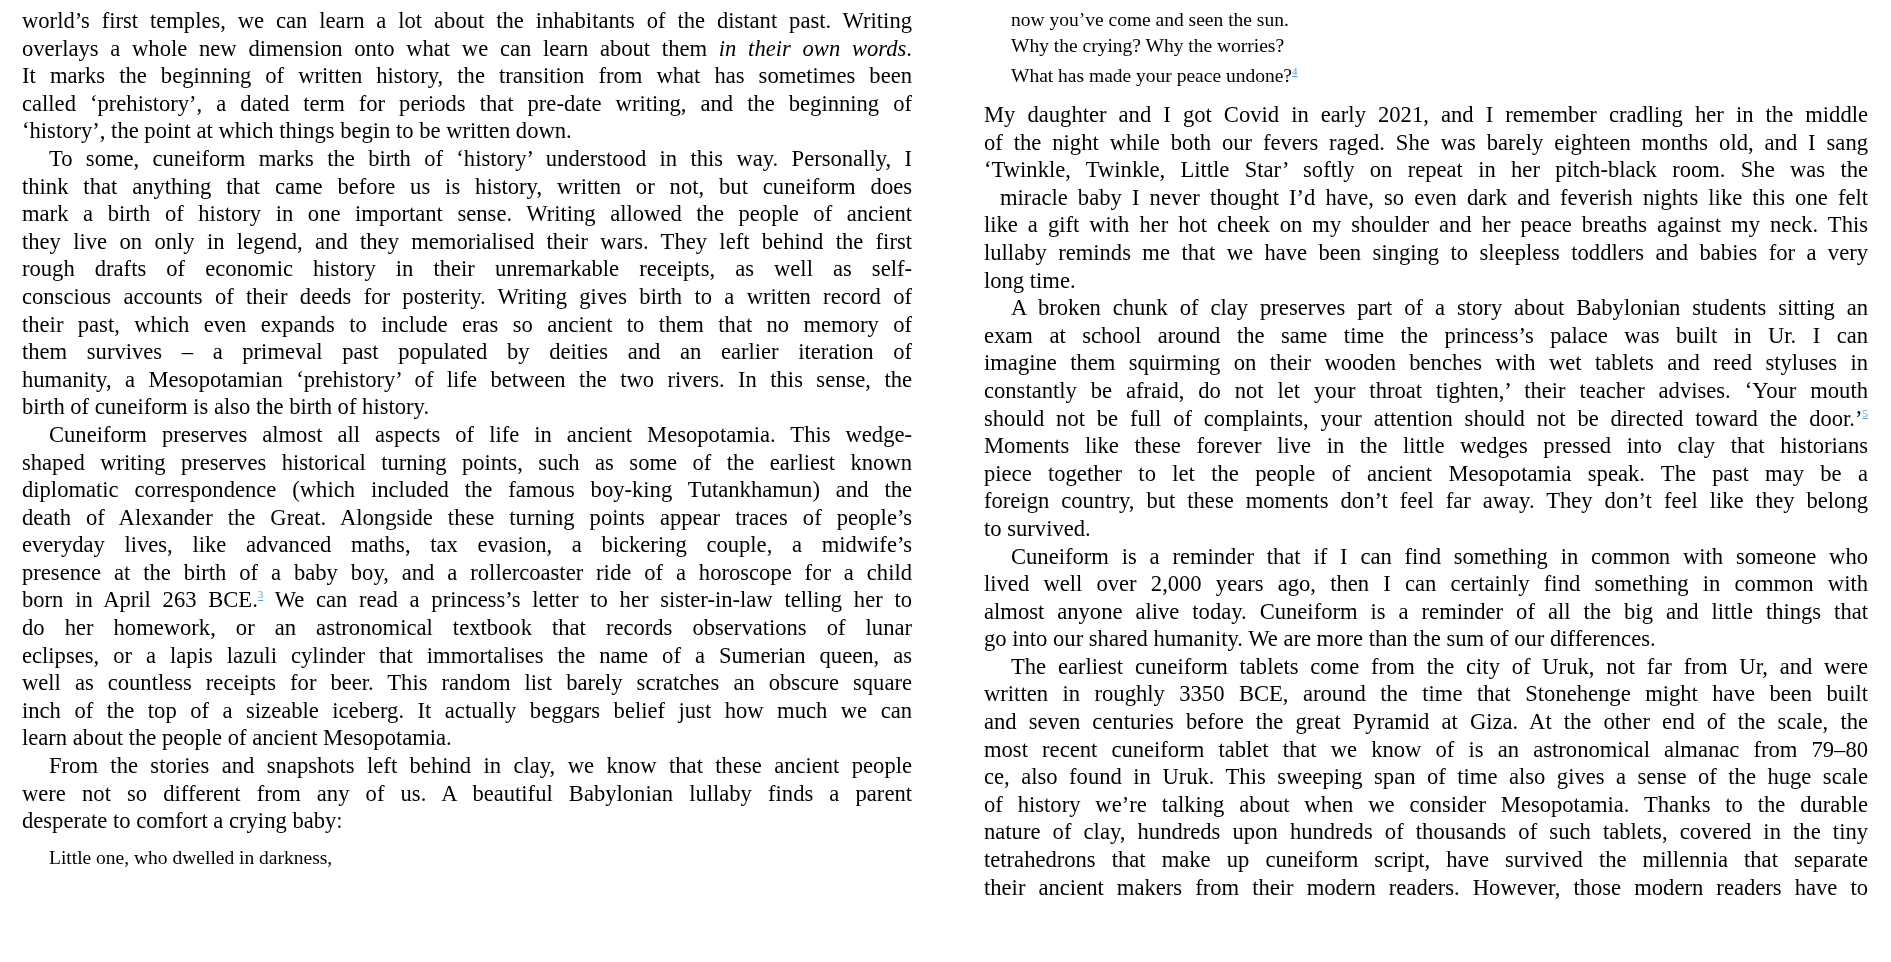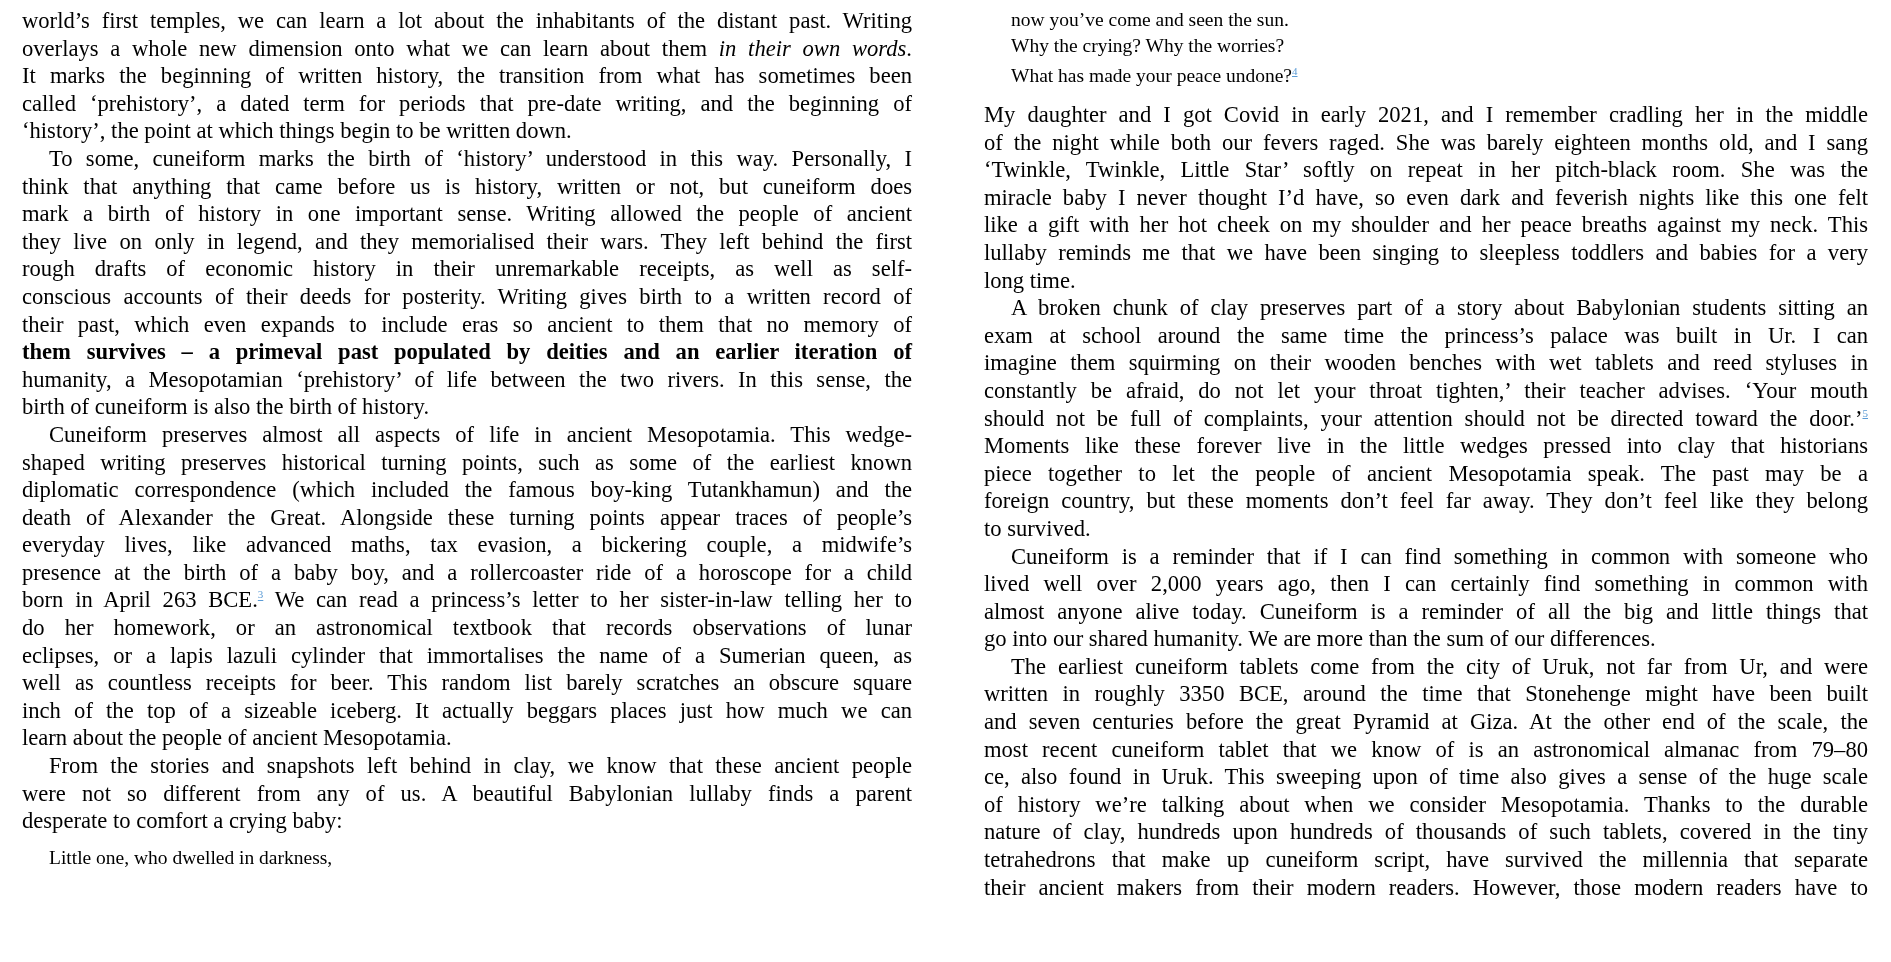--- a/index.html
+++ b/index.html
@@ -41,37 +41,37 @@
   </div>
 
   <div>
     <span class="line indent" style="text-align-last: justify; white-space: normal;">To some, cuneiform marks the birth of ‘history’ understood in this way. Personally, I</span>
     <span class="line" style="text-align-last: justify; white-space: normal;">think that anything that came before us is history, written or not, but cuneiform does</span>
     <span class="line" style="text-align-last: justify; white-space: normal;">mark a birth of history in one important sense. Writing allowed the people of ancient</span>
     <span class="line" style="text-align-last: justify; white-space: normal;">they live on only in legend, and they memorialised their wars. They left behind the first</span>
     <span class="line" style="text-align-last: justify; white-space: normal;">rough drafts of economic history in their unremarkable receipts, as well as self-</span>
     <span class="line" style="text-align-last: justify; white-space: normal;">conscious accounts of their deeds for posterity. Writing gives birth to a written record of</span>
     <span class="line" style="text-align-last: justify; white-space: normal;">their past, which even expands to include eras so ancient to them that no memory of</span>
-    <span class="line" style="text-align-last: justify; white-space: normal; font-weight: bold;">them survives – a primeval past populated by deities and an earlier iteration of</span>
+    <span class="line" style="text-align-last: justify; white-space: normal;">them survives – a primeval past populated by deities and an earlier iteration of</span>
     <span class="line" style="text-align-last: justify; white-space: normal;">humanity, a Mesopotamian ‘prehistory’ of life between the two rivers. In this sense, the</span>
     <span class="line last">birth of cuneiform is also the birth of history.</span>
   </div>
 
   <div>
     <span class="line indent" style="text-align-last: justify; white-space: normal;">Cuneiform preserves almost all aspects of life in ancient Mesopotamia. This wedge-</span>
     <span class="line" style="text-align-last: justify; white-space: normal;">shaped writing preserves historical turning points, such as some of the earliest known</span>
     <span class="line" style="text-align-last: justify; white-space: normal;">diplomatic correspondence (which included the famous boy-king Tutankhamun) and the</span>
     <span class="line" style="text-align-last: justify; white-space: normal;">death of Alexander the Great. Alongside these turning points appear traces of people’s</span>
     <span class="line" style="text-align-last: justify; white-space: normal;">everyday lives, like advanced maths, tax evasion, a bickering couple, a midwife’s</span>
     <span class="line" style="text-align-last: justify; white-space: normal;">presence at the birth of a baby boy, and a rollercoaster ride of a horoscope for a child</span>
     <span class="line" style="text-align-last: justify; white-space: normal;"><span>born in April 263 BCE.</span><a class="fn">3</a><span> We can read a princess’s letter to her sister-in-law telling her to</span></span>
     <span class="line" style="text-align-last: justify; white-space: normal;">do her homework, or an astronomical textbook that records observations of lunar</span>
     <span class="line" style="text-align-last: justify; white-space: normal;">eclipses, or a lapis lazuli cylinder that immortalises the name of a Sumerian queen, as</span>
     <span class="line" style="text-align-last: justify; white-space: normal;">well as countless receipts for beer. This random list barely scratches an obscure square</span>
-    <span class="line" style="text-align-last: justify; white-space: normal;">inch of the top of a sizeable iceberg. It actually beggars places just how much we can</span>
+    <span class="line" style="text-align-last: justify; white-space: normal;">inch of the top of a sizeable iceberg. It actually beggars belief just how much we can</span>
     <span class="line last">learn about the people of ancient Mesopotamia.</span>
   </div>
 
   <div>
     <span class="line indent" style="text-align-last: justify; white-space: normal;">From the stories and snapshots left behind in clay, we know that these ancient people</span>
     <span class="line" style="text-align-last: justify; white-space: normal;">were not so different from any of us. A beautiful Babylonian lullaby finds a parent</span>
     <span class="line last">desperate to comfort a crying baby:</span>
   </div>
 
   <div class="verse-gap-top">
@@ -83,21 +83,21 @@
   <div>
     <span class="verse">now you’ve come and seen the sun.</span>
     <span class="verse">Why the crying? Why the worries?</span>
     <span class="verse" style="margin-top:4px"><span>What has made your peace undone?</span><a class="fn">4</a></span>
   </div>
 
   <div class="body-gap-top">
     <span class="line" style="text-align-last: justify; white-space: normal;">My daughter and I got Covid in early 2021, and I remember cradling her in the middle</span>
     <span class="line" style="text-align-last: justify; white-space: normal;">of the night while both our fevers raged. She was barely eighteen months old, and I sang</span>
     <span class="line" style="text-align-last: justify; white-space: normal;">‘Twinkle, Twinkle, Little Star’ softly on repeat in her pitch-black room. She was the</span>
-    <span class="line" style="text-align-last: justify; white-space: normal;">miracle baby I never thought I’d have, so even dark and feverish nights like this one felt</span>
+    <span class="line" style="text-align-last: justify; white-space: normal; margin-left: 16px;">miracle baby I never thought I’d have, so even dark and feverish nights like this one felt</span>
     <span class="line" style="text-align-last: justify; white-space: normal;">like a gift with her hot cheek on my shoulder and her peace breaths against my neck. This</span>
     <span class="line" style="text-align-last: justify; white-space: normal;">lullaby reminds me that we have been singing to sleepless toddlers and babies for a very</span>
     <span class="line last">long time.</span>
   </div>
 
   <div>
     <span class="line indent" style="text-align-last: justify; white-space: normal;">A broken chunk of clay preserves part of a story about Babylonian students sitting an</span>
     <span class="line" style="text-align-last: justify; white-space: normal;">exam at school around the same time the princess’s palace was built in Ur. I can</span>
     <span class="line" style="text-align-last: justify; white-space: normal;">imagine them squirming on their wooden benches with wet tablets and reed styluses in</span>
     <span class="line" style="text-align-last: justify; white-space: normal;">constantly be afraid, do not let your throat tighten,’ their teacher advises. ‘Your mouth</span>
@@ -113,19 +113,19 @@
     <span class="line" style="text-align-last: justify; white-space: normal;">lived well over 2,000 years ago, then I can certainly find something in common with</span>
     <span class="line" style="text-align-last: justify; white-space: normal;">almost anyone alive today. Cuneiform is a reminder of all the big and little things that</span>
     <span class="line last">go into our shared humanity. We are more than the sum of our differences.</span>
   </div>
 
   <div>
     <span class="line indent" style="text-align-last: justify; white-space: normal;">The earliest cuneiform tablets come from the city of Uruk, not far from Ur, and were</span>
     <span class="line" style="text-align-last: justify; white-space: normal;">written in roughly 3350 BCE, around the time that Stonehenge might have been built</span>
     <span class="line" style="text-align-last: justify; white-space: normal;">and seven centuries before the great Pyramid at Giza. At the other end of the scale, the</span>
     <span class="line" style="text-align-last: justify; white-space: normal;">most recent cuneiform tablet that we know of is an astronomical almanac from 79–80</span>
-    <span class="line" style="text-align-last: justify; white-space: normal;">ce, also found in Uruk. This sweeping upon of time also gives a sense of the huge scale</span>
+    <span class="line" style="text-align-last: justify; white-space: normal;">ce, also found in Uruk. This sweeping span of time also gives a sense of the huge scale</span>
     <span class="line" style="text-align-last: justify; white-space: normal;">of history we’re talking about when we consider Mesopotamia. Thanks to the durable</span>
     <span class="line" style="text-align-last: justify; white-space: normal;">nature of clay, hundreds upon hundreds of thousands of such tablets, covered in the tiny</span>
     <span class="line" style="text-align-last: justify; white-space: normal;">tetrahedrons that make up cuneiform script, have survived the millennia that separate</span>
     <span class="line" style="text-align-last: justify; white-space: normal;">their ancient makers from their modern readers. However, those modern readers have to</span>
   </div>
 </div>
 
 </body></html>

